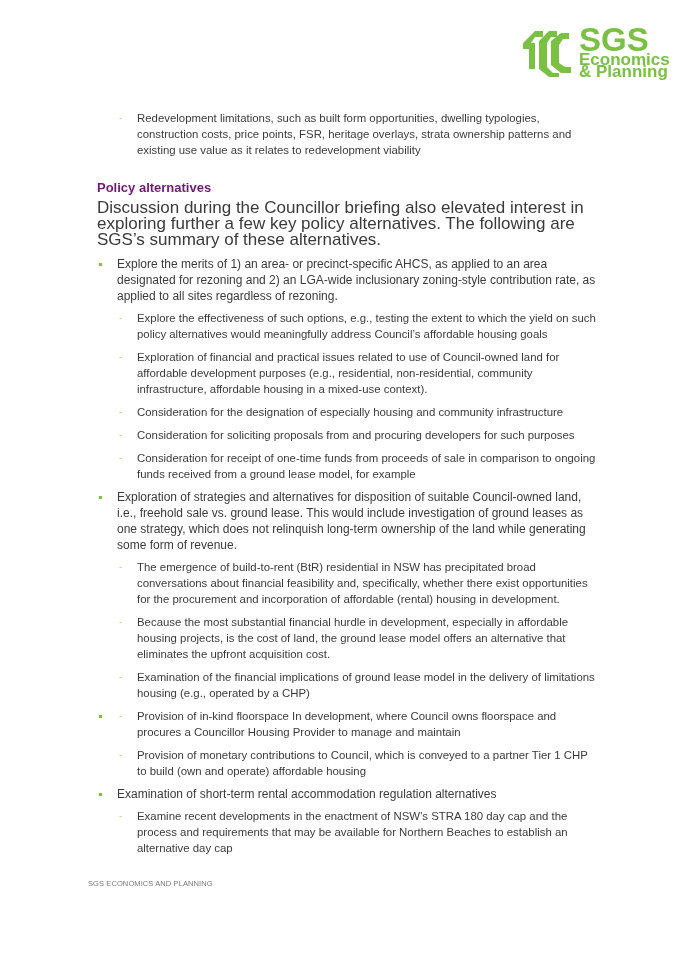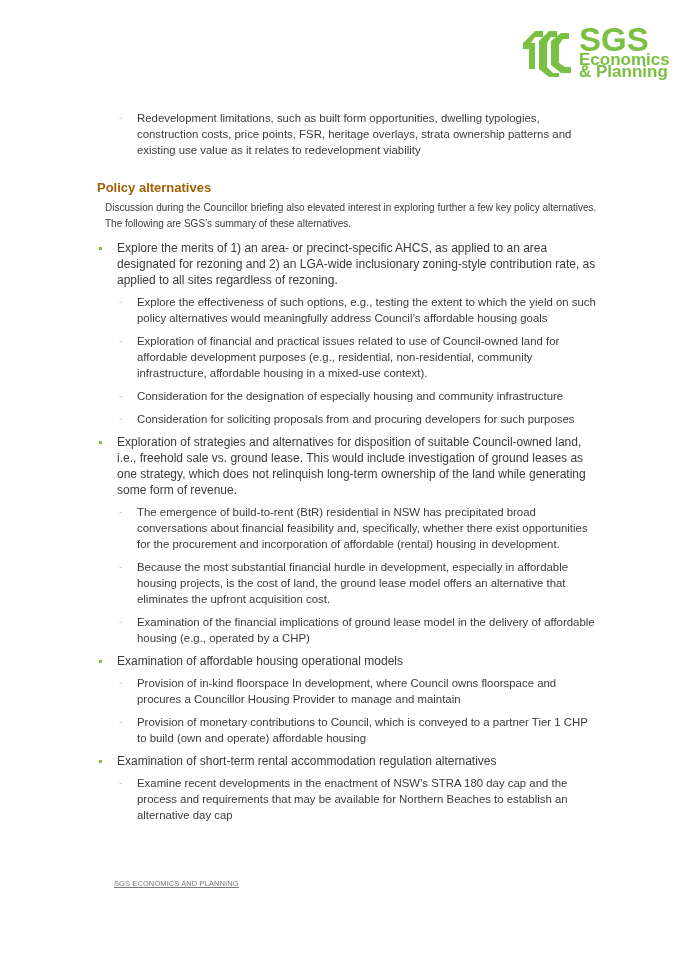--- a/index.html
+++ b/index.html
@@ -11,24 +11,24 @@
               color: #7ac143; letter-spacing: 0px; line-height: 30px; }
   .logo-sub { position: absolute; left: 58px; top: 25px; font-size: 17px; line-height: 12px;
               color: #7ac143; white-space: nowrap; font-weight: bold; }
   .content { position: absolute; left: 97px; top: 110px; width: 500px; }
   .sub { position: relative; padding-left: 40px; margin: 0 0 7px 0;
          font-size: 11.4px; line-height: 16px; color: #3a3a3a; }
   .sub .dash { position: absolute; left: 22px; top: 0; color: #b5d98a; font-size: 10px; }
   .bul { position: relative; padding-left: 20px; margin: 0 0 6px 0;
          font-size: 12px; line-height: 16px; color: #3a3a3a; }
   .bul .dot { position: absolute; left: 2px; top: 7px; width: 3px; height: 3px; background: #7ac143; }
-  h2 { font-size: 13px; font-weight: bold; color: #a16207; margin: 22px 0 5px 0; }
-  .para { font-size: 10px; line-height: 16px; margin: 0 0 8px 8px; color: #3a3a3a; }
-  .footer { position: absolute; left: 114px; top: 879px; font-size: 7.5px; color: #777777;
-            letter-spacing: 0.1px; text-decoration: underline; }
+  h2 { font-size: 13px; font-weight: bold; color: #701a75; margin: 22px 0 5px 0; }
+  .para { font-size: 17px; line-height: 16px; margin: 0 0 8px 0; color: #3a3a3a; }
+  .footer { position: absolute; left: 88px; top: 879px; font-size: 7.5px; color: #777777;
+            letter-spacing: 0.1px; }
 </style>
 </head>
 <body>
 
 <div class="logo">
   <svg class="logo-mark" viewBox="0 0 52 48">
     <g fill="#7ac143">
       <polygon points="2,14 14,2 22,2 22,8 14,8 10,14 14,14 14,40 8,40 8,20 2,20"></polygon>
       <polygon points="18,12 28,2 36,2 36,8 30,8 26,14 26,38 32,44 38,44 38,48 28,48 18,40"></polygon>
       <polygon points="30,12 40,4 48,4 48,10 42,10 38,16 38,34 44,38 50,38 50,44 40,44 30,36"></polygon>
@@ -69,42 +69,42 @@
   <div class="sub">
     <span class="dash">-</span>
     <span>Consideration for the designation of especially housing and community infrastructure</span>
   </div>
   <div class="sub">
     <span class="dash">-</span>
     <span>Consideration for soliciting proposals from and procuring developers for such purposes</span>
   </div>
   <div class="sub">
     <span class="dash">-</span>
+    <span>Consideration for receipt of one-time funds from proceeds of sale in comparison to ongoing funds received from a ground lease model, for example</span>
   </div>
 
   <div class="bul">
     <span class="dot"></span>
     <span>Exploration of strategies and alternatives for disposition of suitable Council-owned land, i.e., freehold sale vs. ground lease. This would include investigation of ground leases as one strategy, which does not relinquish long-term ownership of the land while generating some form of revenue.</span>
   </div>
   <div class="sub">
     <span class="dash">-</span>
     <span>The emergence of build-to-rent (BtR) residential in NSW has precipitated broad conversations about financial feasibility and, specifically, whether there exist opportunities for the procurement and incorporation of affordable (rental) housing in development.</span>
   </div>
   <div class="sub">
     <span class="dash">-</span>
     <span>Because the most substantial financial hurdle in development, especially in affordable housing projects, is the cost of land, the ground lease model offers an alternative that eliminates the upfront acquisition cost.</span>
   </div>
   <div class="sub">
     <span class="dash">-</span>
-    <span>Examination of the financial implications of ground lease model in the delivery of affordable housing (e.g., operated by a CHP)</span>
+    <span>Examination of the financial implications of ground lease model in the delivery of limitations housing (e.g., operated by a CHP)</span>
   </div>
 
   <div class="bul">
     <span class="dot"></span>
-    <span>Examination of affordable housing operational models</span>
   </div>
   <div class="sub">
     <span class="dash">-</span>
     <span>Provision of in-kind floorspace In development, where Council owns floorspace and procures a Councillor Housing Provider to manage and maintain</span>
   </div>
   <div class="sub">
     <span class="dash">-</span>
     <span>Provision of monetary contributions to Council, which is conveyed to a partner Tier 1 CHP to build (own and operate) affordable housing</span>
   </div>
 

